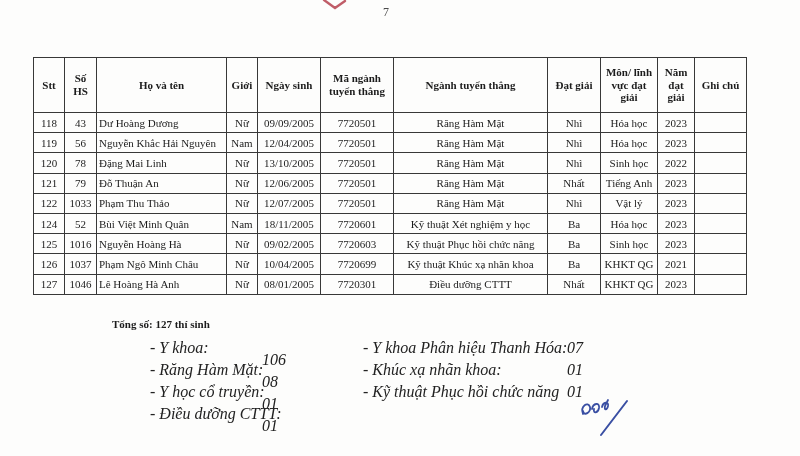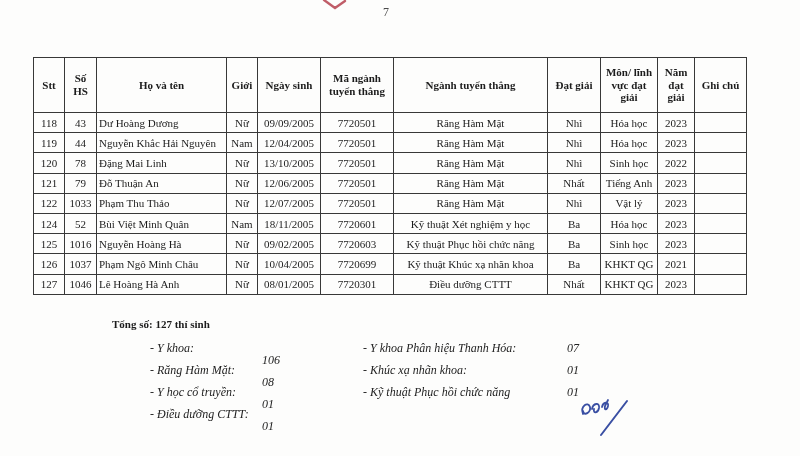--- a/index.html
+++ b/index.html
@@ -39,21 +39,21 @@
     white-space:normal;
     padding:1px 2px;
   }
   table.roster td { height:19.2px; }
   table.roster td.c2 { text-align:left; padding-left:2px; }
   
   .summary-total {
     position:absolute; left:112px; top:318px;
     font-size:11px; font-weight:bold;
   }
-  .summary-col { position:absolute; top:337px; font-style:italic; font-size:12px; color:#222; }
+  .summary-col { position:absolute; top:337px; font-style:italic; font-size:16px; color:#222; }
   .summary-col-left  { left:150px; width:210px; }
   .summary-col-right { left:363px; width:270px;text-decoration:underline; }
   .sum-item { position:relative; height:22px; line-height:22px; }
   .sum-label { display:inline-block; }
   .summary-col-left  .sum-value { position:absolute; left:112px; top:12px; }
   .summary-col-right .sum-value { position:absolute; left:204px; top:0;text-align:center; }
   .signature-scribble { position:absolute; left:575px; top:393px; }
 </style>
 </head>
 <body>
@@ -104,21 +104,21 @@
           <td class="c4">09/09/2005</td>
           <td class="c5">7720501</td>
           <td class="c6">Răng Hàm Mặt</td>
           <td class="c7">Nhì</td>
           <td class="c8">Hóa học</td>
           <td class="c9">2023</td>
           <td class="c10"></td>
         </tr>
         <tr>
           <td class="c0">119</td>
-          <td class="c1">44</td>
+          <td class="c1">56</td>
           <td class="c2">Nguyễn Khắc Hải Nguyên</td>
           <td class="c3">Nam</td>
           <td class="c4">12/04/2005</td>
           <td class="c5">7720501</td>
           <td class="c6">Răng Hàm Mặt</td>
           <td class="c7">Nhì</td>
           <td class="c8">Hóa học</td>
           <td class="c9">2023</td>
           <td class="c10"></td>
         </tr>

